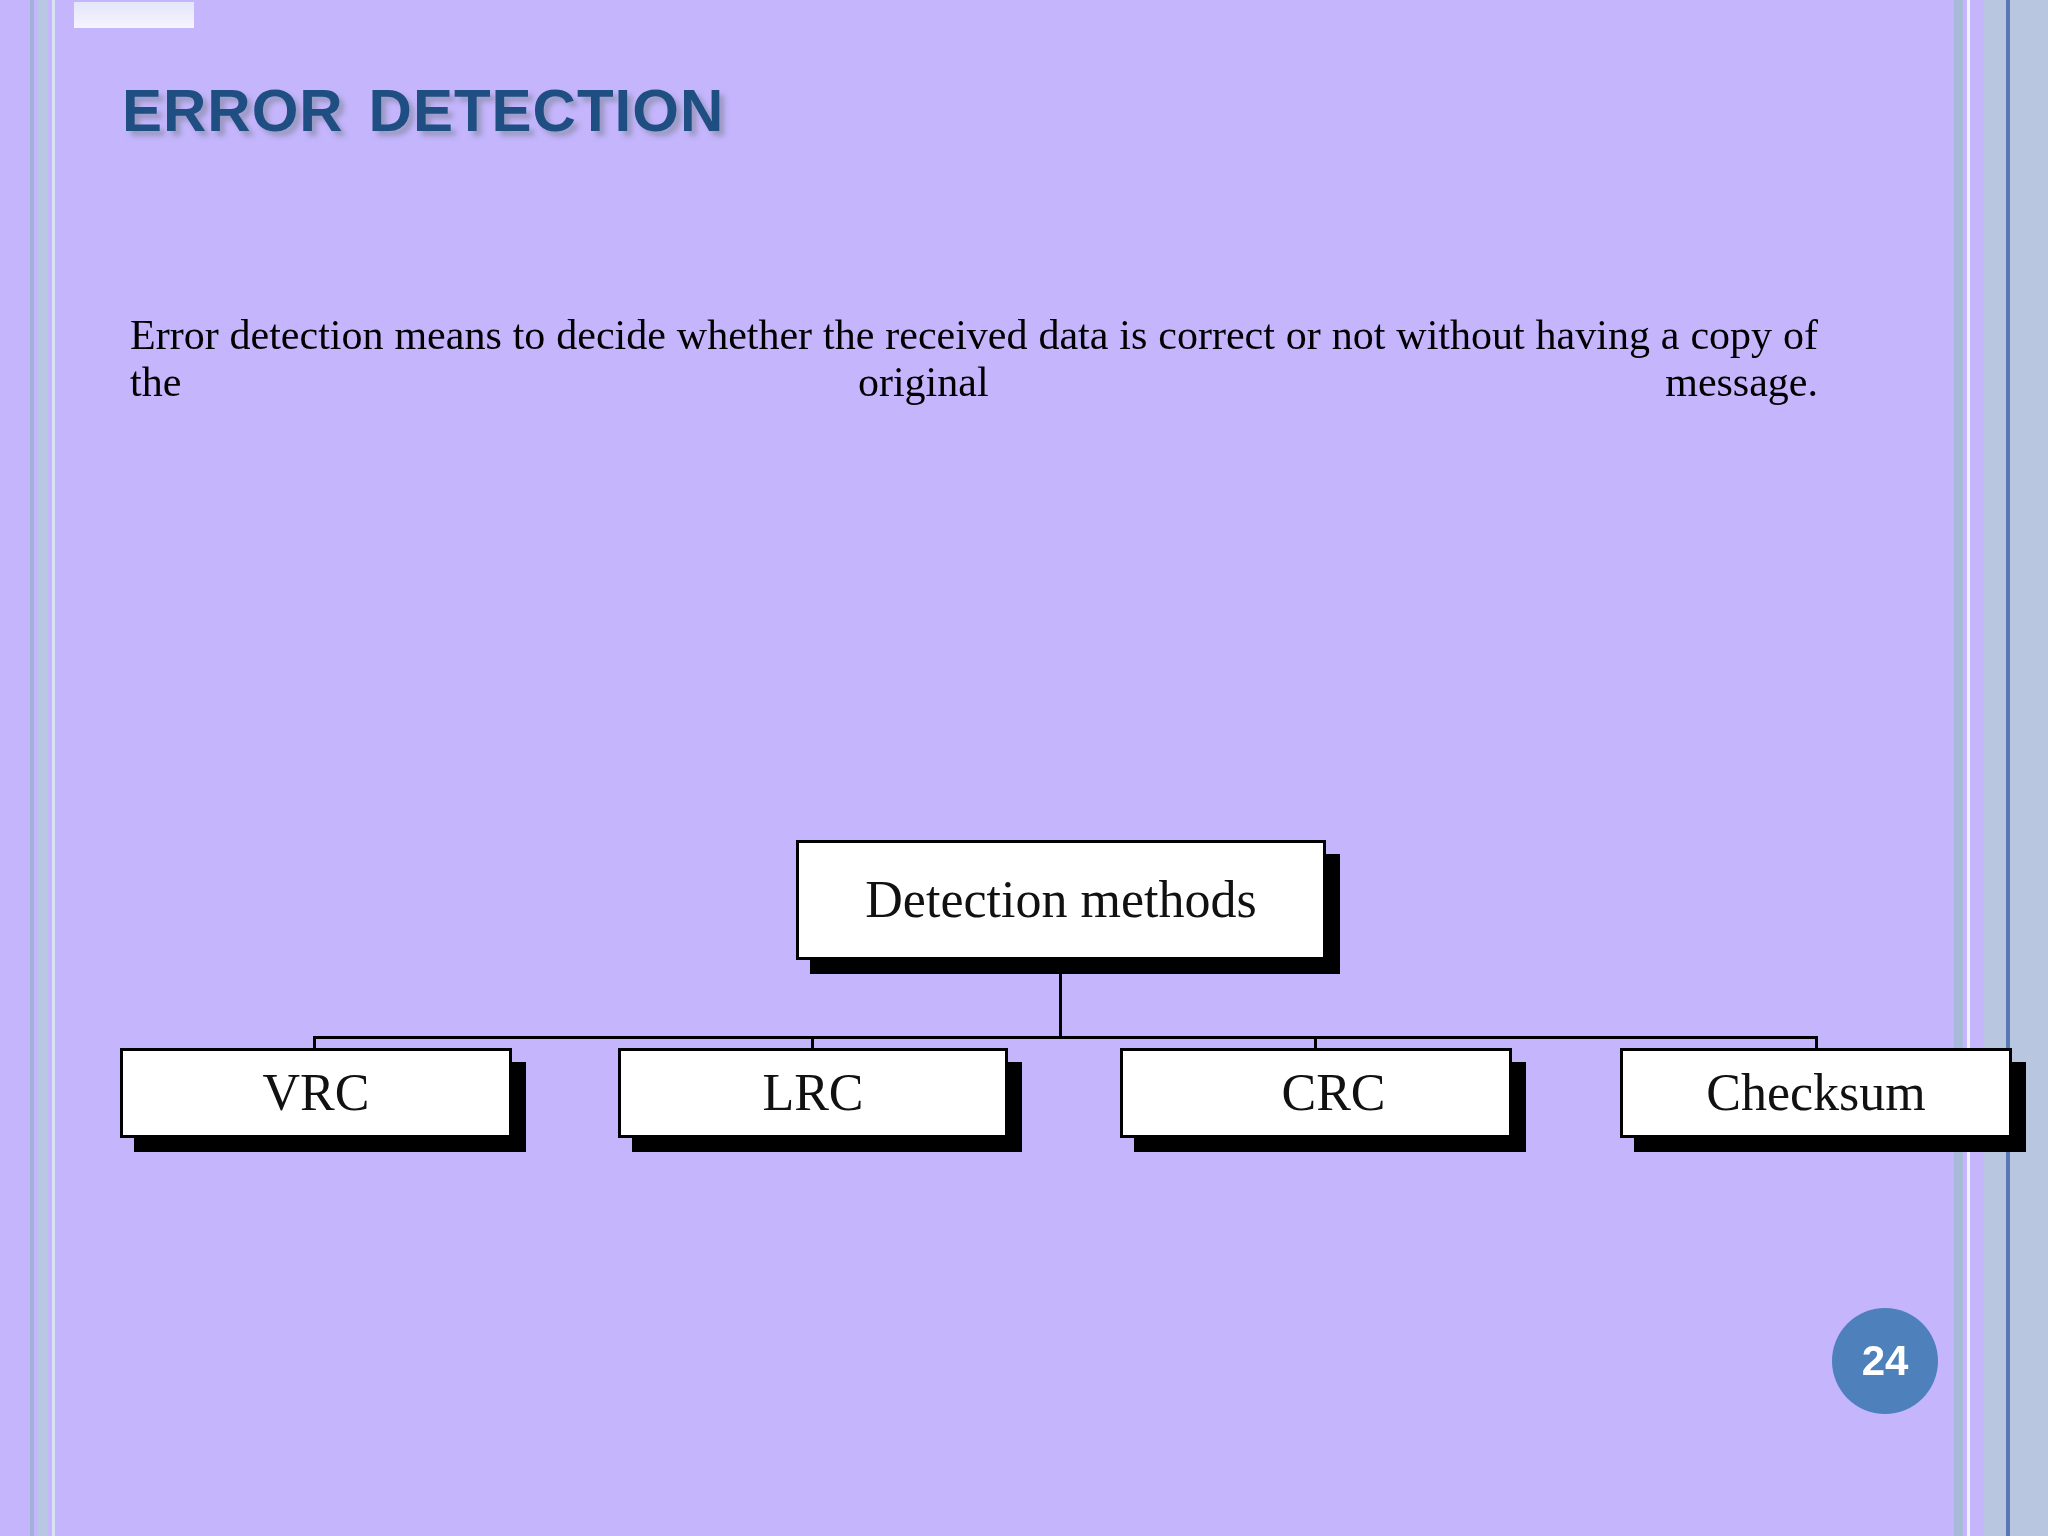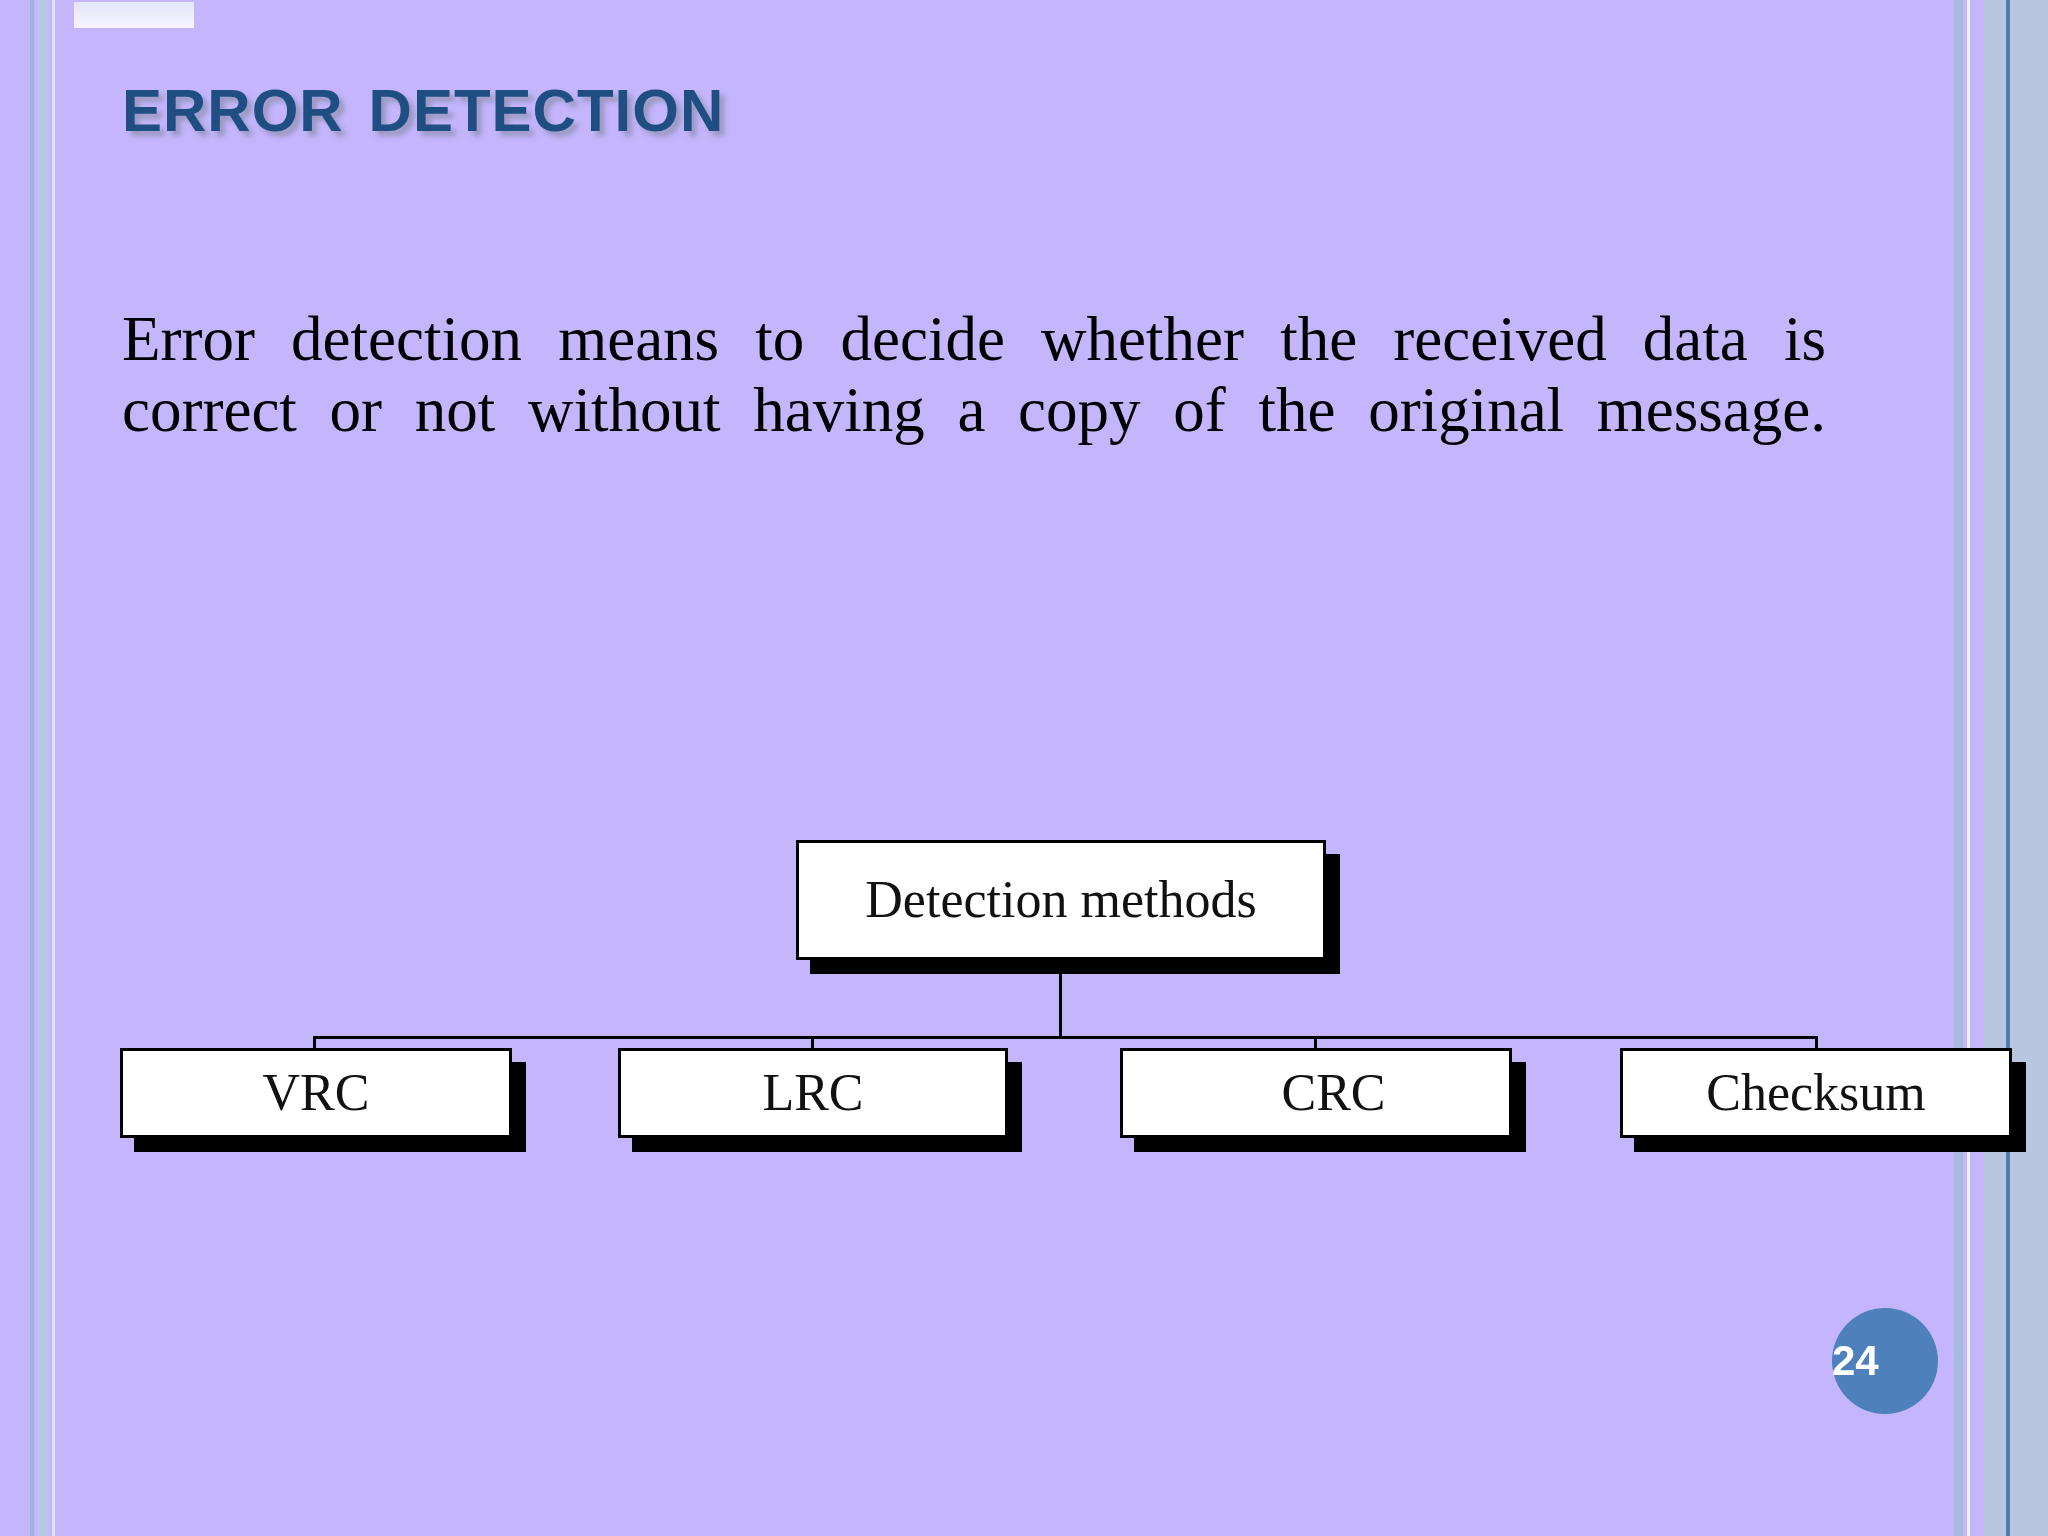--- a/index.html
+++ b/index.html
@@ -91,26 +91,26 @@
   }
 
   
   .body-wrap {
     position: absolute;
     left: 118px;
     top: 300px;
     width: 1712px;
   }
   .para {
-    font-size: 63px;
+    font-size: 42px;
     line-height: 1.13;
     color: #000000;
     text-align: justify;
     text-justify: inter-word;
-    margin: 4px;
+    margin: 12px;
   }
   .para.p2 { margin-top: 90px; }
   .para b { font-weight: bold; }
 
   
   .para::after { content: ""; display: inline-block; width: 100%; }
 
   
   .chart {
     position: absolute;
@@ -167,21 +167,21 @@
   .page-badge {
     position: absolute;
     right: 110px;
     bottom: 122px;
     width: 106px;
     height: 106px;
     border-radius: 50%;
     background: #4E80BC;
     display: flex;
     align-items: center;
-    justify-content: flex-start;
+    justify-content: center;
   }
   .page-badge span {
     font-family: "Liberation Sans", "DejaVu Sans", sans-serif;
     font-weight: bold;
     font-size: 42px;
     color: #ffffff;
   }
 </style>
 </head>
 <body>

